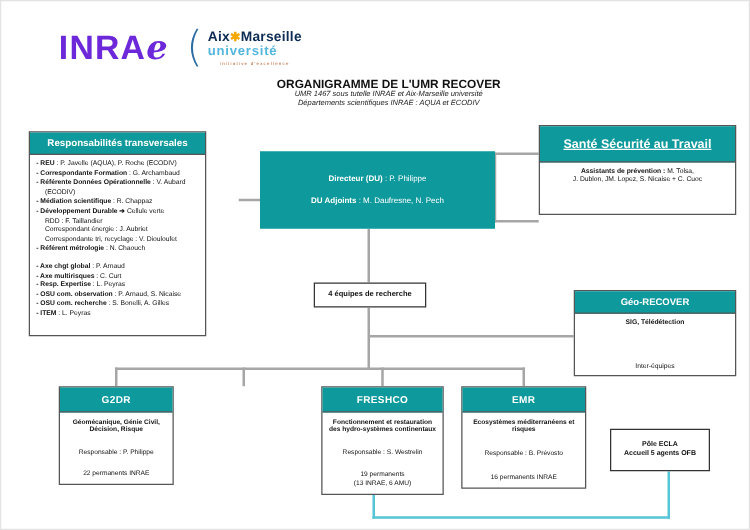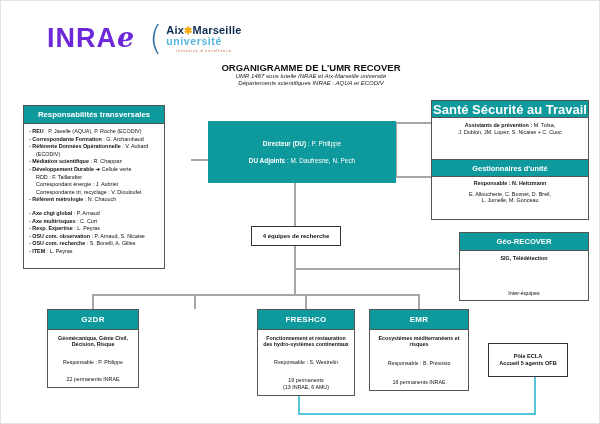--- a/index.html
+++ b/index.html
@@ -36,21 +36,21 @@
   .resp .line .b{font-weight:bold;}
   .resp .line.ind{padding-left:7px;}
   .resp .line.gap{margin-top:6px;}
 
   
   .dir{left:207px;top:120px;width:188px;height:62px;font-size:6.4px;}
   .dir .b{font-weight:bold;}
 
   
   .sante{left:430px;top:99px;width:158px;}
-  .sante .hd{height:17px;font-size:13px;}
+  .sante .hd{height:29px;font-size:10px;text-decoration:underline;}
   .sante .bd{height:33px;padding:4px 3px;font-size:5.4px;line-height:6.8px;text-align:center;}
   .sante .b{font-weight:bold;}
 
   .gest{left:430px;top:158px;width:158px;}
   .gest .hd{height:17px;font-size:7.4px;}
   .gest .bd{height:36px;padding:3px 3px;font-size:5.4px;line-height:6.6px;text-align:center;}
   .gest .b{font-weight:bold;}
   .gest .sp{margin-top:4px;}
 
   .geo{left:458px;top:231px;width:130px;}
@@ -148,28 +148,20 @@
   </div>
 
   <div class="orgbox sante">
     <div class="hd">Santé Sécurité au Travail</div>
     <div class="bd">
       <div><span class="b">Assistants de prévention : </span><span>M. Tolsa,</span></div>
       <div>J. Dublon, JM. Lopez, S. Nicaise + C. Cuoc</div>
     </div>
   </div>
 
-  <div class="orgbox gest">
-    <div class="hd">Gestionnaires d'unité</div>
-    <div class="bd">
-      <div class="b">Responsable : N. Heitzmann</div>
-      <div class="sp">E. Alloucherie, C. Bonnet, D. Breil,</div>
-      <div>L. Jumelle, M. Gonceau</div>
-    </div>
-  </div>
 
   <div class="orgbox geo">
     <div class="hd">Géo-RECOVER</div>
     <div class="bd">
       <div class="b">SIG, Télédétection</div>
       <div>Inter-équipes</div>
     </div>
   </div>
 
   <div class="equipes">4 équipes de recherche</div>

